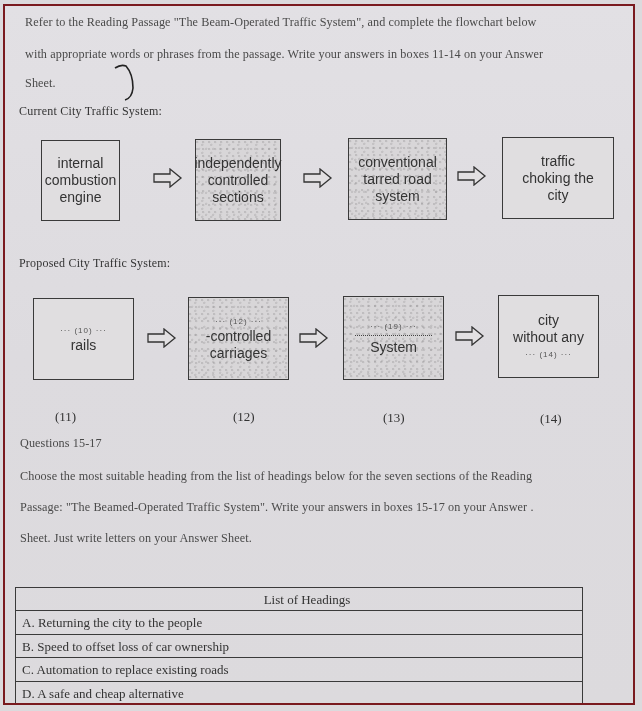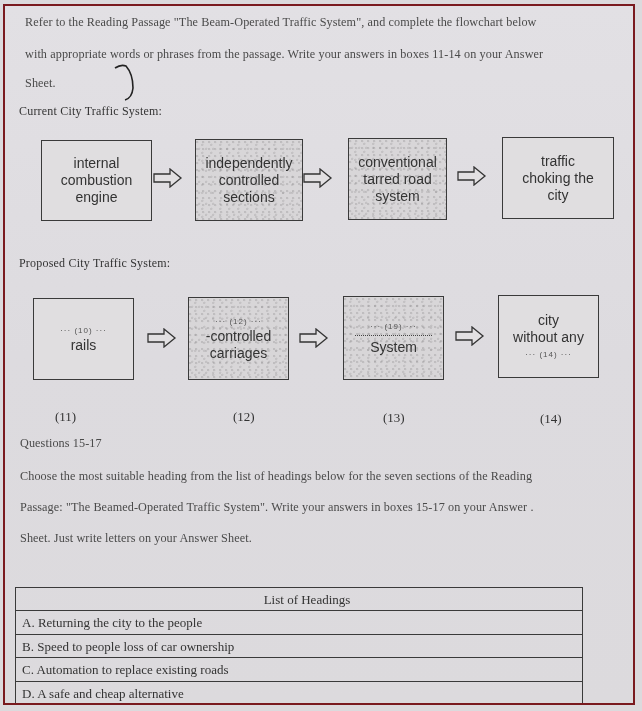--- a/index.html
+++ b/index.html
@@ -124,30 +124,30 @@
   <div class="instr" style="top:9px;">Refer to the Reading Passage  "The Beam-Operated Traffic System", and complete the flowchart below</div>
   <div class="instr" style="top:41px;">with appropriate words or phrases from the passage. Write your answers in boxes 11-14 on your Answer</div>
   <div class="instr" style="top:70px;">Sheet.</div>
 
   <svg class="bracket" width="30" height="42" viewBox="0 0 30 42">
     <path d="M4 6 Q 10 2 15 4 Q 22 12 22 26 Q 21 36 14 38" fill="none" stroke="#222" stroke-width="1.6"></path>
   </svg>
 
   <div class="section-title" style="top:98px;">Current City Traffic System:</div>
 
-  <div class="box" style="left:36px; top:134px; width:111px; height:81px;">
+  <div class="box" style="left:36px; top:134px; width:79px; height:81px;">
     <span>internal</span>
     <span>combustion</span>
     <span>engine</span>
   </div>
   <svg class="arrow" style="left:148px; top:162px;" viewBox="0 0 30 20">
     <path d="M1 6 H17 V1 L28 10 L17 19 V14 H1 Z" fill="#e2e0e2" stroke="#333" stroke-width="1.3"></path>
   </svg>
 
-  <div class="box speckled" style="left:190px; top:133px; width:108px; height:82px;">
+  <div class="box speckled" style="left:190px; top:133px; width:86px; height:82px;">
     <span>independently</span>
     <span>controlled</span>
     <span>sections</span>
   </div>
   <svg class="arrow" style="left:298px; top:162px;" viewBox="0 0 30 20">
     <path d="M1 6 H17 V1 L28 10 L17 19 V14 H1 Z" fill="#e2e0e2" stroke="#333" stroke-width="1.3"></path>
   </svg>
 
   <div class="box speckled" style="left:343px; top:132px; width:99px; height:82px;">
     <span>conventional</span>
@@ -204,19 +204,19 @@
   <div class="qnum" style="left:535px; top:405px;">(14)</div>
 
   <div class="instr" style="top:430px; left:15px;">Questions 15-17</div>
   <div class="instr" style="top:463px; left:15px;">Choose the most suitable heading from the list of headings below for the seven sections of the Reading</div>
   <div class="instr" style="top:494px; left:15px;">Passage: "The Beamed-Operated Traffic System". Write your answers in boxes 15-17 on your Answer .</div>
   <div class="instr" style="top:525px; left:15px;">Sheet. Just write letters on your Answer Sheet.</div>
 
   <div class="headings">
     <div class="row hdr">List of Headings</div>
     <div class="row">A. Returning the city to the people</div>
-    <div class="row">B. Speed to people loss of car ownership</div>
+    <div class="row">B. Speed to offset loss of car ownership</div>
     <div class="row">C. Automation to replace existing roads</div>
     <div class="row">D. A safe and cheap alternative</div>
     <div class="row">E. The proposed system</div>
   </div>
 
 </div>
 
 </body></html>

